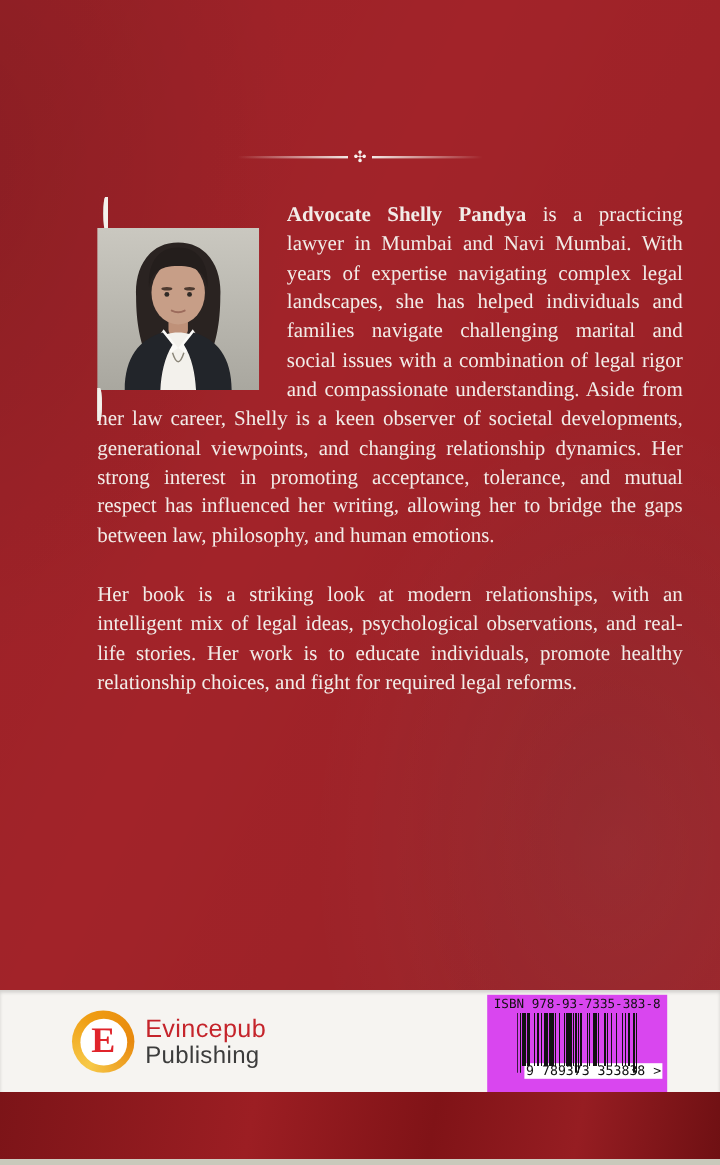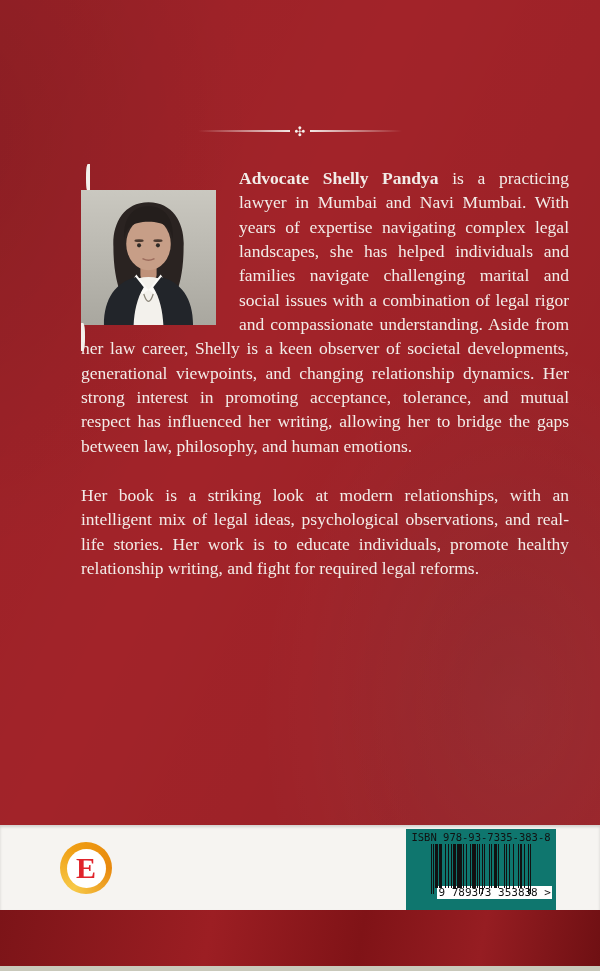--- a/index.html
+++ b/index.html
@@ -76,21 +76,21 @@
   .logo-ring-inner{
     width:39px;height:39px;border-radius:50%;background:#fff;
     display:flex;align-items:center;justify-content:center;
     color:#e0242b;font-family:"Liberation Serif",serif;font-weight:bold;font-size:30px;line-height:30px;
   }
   .logo-text{margin-left:9px;font-family:"Liberation Sans",sans-serif;}
   .brand-name{color:var(--publisher-red);font-size:21px;line-height:23px;letter-spacing:0.3px;}
   .brand-type{color:var(--publisher-dark);font-size:20px;line-height:22px;letter-spacing:0.3px;}
 
   
-  .barcode{position:absolute;left:406px;top:4px;width:150px;background:#0f766e;padding:2px 4px 17px;text-align:center;}
+  .barcode{position:absolute;left:406px;top:4px;width:150px;background:#d946ef;padding:2px 4px 17px;text-align:center;}
   .isbn-label{
     font-family:"DejaVu Sans Mono",monospace;font-size:10.5px;line-height:12px;
     color:#111;white-space:nowrap;letter-spacing:0px;
   }
   .bars{margin:1px auto 0;width:100px;height:50px;position:relative;}
   .bars svg{display:block;}
   .barcode-digits{
     font-family:"DejaVu Sans Mono",monospace;font-size:11px;line-height:12px;color:#111;
     margin-top:-7px;text-align:right;padding-left:14px;white-space:nowrap;
   }
@@ -151,27 +151,31 @@
 
             <path d="M46.5,77 Q50,88 53.5,77" stroke="#8a8578" stroke-width="0.9" fill="none"></path>
 
             <path d="M17,100 C17,80 26,68.5 40.5,64.5 L46.5,72 C41.5,80 39.5,90 39,100 Z" fill="#22252a"></path>
             <path d="M83,100 C83,80 74,68.5 59.5,64.5 L53.5,72 C58.5,80 60.5,90 61,100 Z" fill="#22252a"></path>
           </svg>
         </span>
       </span>
       <span class="lead-bold">Advocate Shelly Pandya</span><span> is a practicing lawyer in Mumbai and Navi Mumbai. With years of expertise navigating complex legal landscapes, she has helped individuals and families navigate challenging marital and social issues with a combination of legal rigor and compassionate understanding. Aside from her law career, Shelly is a keen observer of societal developments, generational viewpoints, and changing relationship dynamics. Her strong interest in promoting acceptance, tolerance, and mutual respect has influenced her writing, allowing her to bridge the gaps between law, philosophy, and human emotions.</span>
     </p>
-    <p class="para-2">Her book is a striking look at modern relationships, with an intelligent mix of legal ideas, psychological observations, and real-life stories. Her work is to educate individuals, promote healthy relationship writing, and fight for required legal reforms.</p>
+    <p class="para-2">Her book is a striking look at modern relationships, with an intelligent mix of legal ideas, psychological observations, and real-life stories. Her work is to educate individuals, promote healthy relationship choices, and fight for required legal reforms.</p>
   </div>
 
   <div class="footer-band">
     <div class="publisher">
       <div class="logo-ring">
         <div class="logo-ring-inner">E</div>
+      </div>
+      <div class="logo-text">
+        <div class="brand-name">Evincepub</div>
+        <div class="brand-type">Publishing</div>
       </div>
     </div>
 
     <div class="barcode">
       <div class="isbn-label">ISBN 978-93-7335-383-8</div>
       <div class="bars" id="bars">
           <svg width="100" height="50" viewBox="0 0 95 50" preserveAspectRatio="none" shape-rendering="crispEdges">
             <rect x="0" y="0" width="1" height="50" fill="#111"></rect>
             <rect x="2" y="0" width="1" height="50" fill="#111"></rect>
             <rect x="4" y="0" width="3" height="44" fill="#111"></rect>

